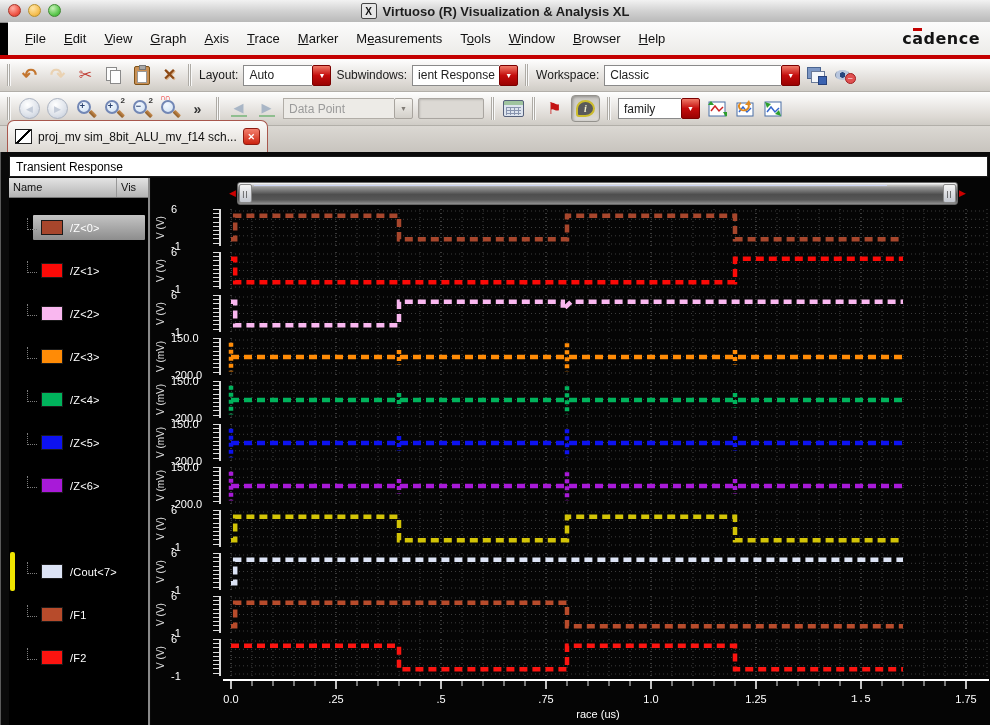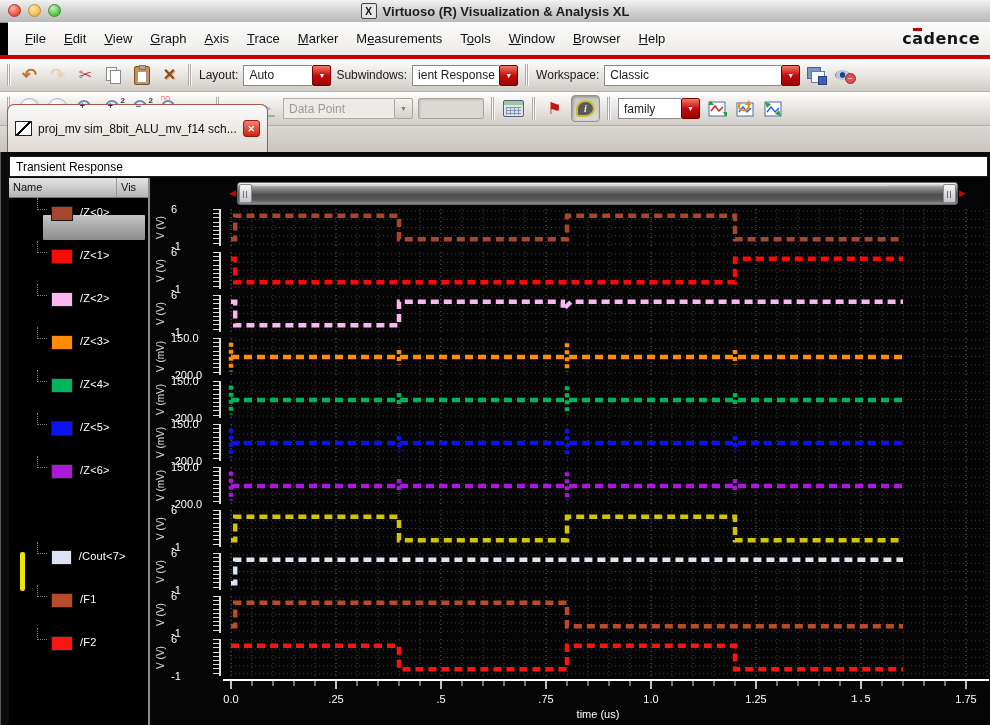--- a/index.html
+++ b/index.html
@@ -87,39 +87,39 @@
     padding:0 5px;font-size:12px;color:#222;overflow:hidden;white-space:nowrap}
   .combo .btn{width:17px;background:linear-gradient(#f07a68,#c40c0c 50%,#9a0202);border:1px solid #7a0000;
     border-radius:2px;color:#fff;font-size:7px;display:flex;align-items:center;justify-content:center}
   .combo.disabled .field{background:#edebe7;color:#9b9b9b;border-color:#b1ada7}
   .combo.disabled .btn{background:linear-gradient(#f4f2ee,#d3d0ca);border-color:#a8a49e;color:#807c76}
   .tinput{width:64px;height:19px;background:#dcd9d4;border:1px solid #a9a5a0;border-radius:2px;box-shadow:inset 1px 1px 2px rgba(0,0,0,.15)}
 
   
   #tabbar{position:absolute;top:126px;height:26px;left:0;right:0;
     background:linear-gradient(#dbd8d3,#c8c4be);border-bottom:1px solid #97938c;display:flex;align-items:flex-end;padding-left:7px}
-  .tab{height:23px;display:flex;align-items:center;gap:6px;padding:12px 7px;
+  .tab{height:23px;display:flex;align-items:center;gap:6px;padding:4px 7px;
     background:linear-gradient(#fcfbfa,#ddd9d3);border:1px solid #a8574d;border-bottom:none;
     border-radius:7px 7px 0 0;font-size:12px;color:#111}
   .tabicon{width:15px;height:13px;background:#fff;border:1px solid #222;
     background-image:linear-gradient(135deg,transparent 45%,#000 45% 55%,transparent 55%)}
   .tabclose{width:15px;height:15px;background:linear-gradient(#f3806e,#cc2310);border:1px solid #8e1a10;border-radius:3px;
     color:#fff;font-size:9px;font-weight:bold;display:flex;align-items:center;justify-content:center}
 
   
   #graph{position:absolute;top:152px;bottom:0;left:0;right:0;background:#0a0a0a;border-left:1px solid #5a5a5a}
   #gtitle{position:absolute;top:4px;left:8px;right:2px;height:21px;background:#fff;border:1px solid #1a1a1a;
     display:flex;align-items:center;padding-left:6px;font-size:12px;color:#000;box-sizing:border-box}
   #listpanel{position:absolute;top:26px;left:8px;width:141px;bottom:0;background:#000;border-right:2px solid #8a8a8a;box-sizing:border-box}
   #lheader{height:20px;background:linear-gradient(#e4e4e4,#b4b4b4);border-bottom:1px solid #777;
     display:flex;font-size:11px;color:#111;box-sizing:border-box}
   #lheader .nh{flex:1;padding:3px 0 0 4px;border-right:1px solid #989898}
   #lheader .vh{width:27px;padding:3px 0 9px 4px}
   #lbody{position:absolute;top:20px;left:0;right:0;bottom:0}
-  .srow{position:absolute;left:10px;right:0;height:43px;display:flex;padding-left:18px;box-sizing:border-box}
+  .srow{position:absolute;left:0;right:0;height:43px;display:flex;align-items:center;padding-left:18px;box-sizing:border-box}
   .srow>*{position:relative;z-index:1}
   .srow.selected::before{content:"";position:absolute;left:24px;right:3px;top:9px;bottom:9px;z-index:0;
     background:linear-gradient(#c4c4c4,#8d8d8d);border-radius:1px}
   .tree{width:9px;height:11px;border-left:1px dotted #7d7d7d;border-bottom:1px dotted #7d7d7d;margin:-8px 4px 0 0}
   .swatch{width:20px;height:13px;margin-right:7px;border:1px solid #1a1a1a}
   .sname{font-size:11px;color:#fff;flex:1;letter-spacing:.2px}
   .eye{width:15px;height:10px;border-radius:50%;margin-right:8px;
     background:radial-gradient(circle at 50% 45%,#16складка 0,#16306c 0 2px,#a4b4d0 3px 5px,#5d6f90 6px)}
   .rowmarker{position:absolute;left:1px;top:2px;bottom:2px;width:5px;background:#efe400;border-radius:2px;z-index:2}
 
@@ -551,16 +551,16 @@
           <path d="M8.0 0V8M113.0 0V8M218.0 0V8M323.0 0V8M428.0 0V8M533.0 0V8M638.0 0V8M743.0 0V8" stroke="#ffffff" stroke-width="1.5" fill="none"></path>
         </svg>
         <span class="xt" style="left: 8px;">0.0</span>
         <span class="xt" style="left: 113px;">.25</span>
         <span class="xt" style="left: 218px;">.5</span>
         <span class="xt" style="left: 323px;">.75</span>
         <span class="xt" style="left: 428px;">1.0</span>
         <span class="xt" style="left: 533px;">1.25</span>
         <span class="xt" style="left: 638px; font-family: Liberation Mono, monospace;">1.5</span>
         <span class="xt" style="left: 743px;">1.75</span>
-        <span class="xlabel">time (us)</span>
+        <span class="xlabel">race (us)</span>
       </div>
   </div>
 </div>
 
 </body></html>

